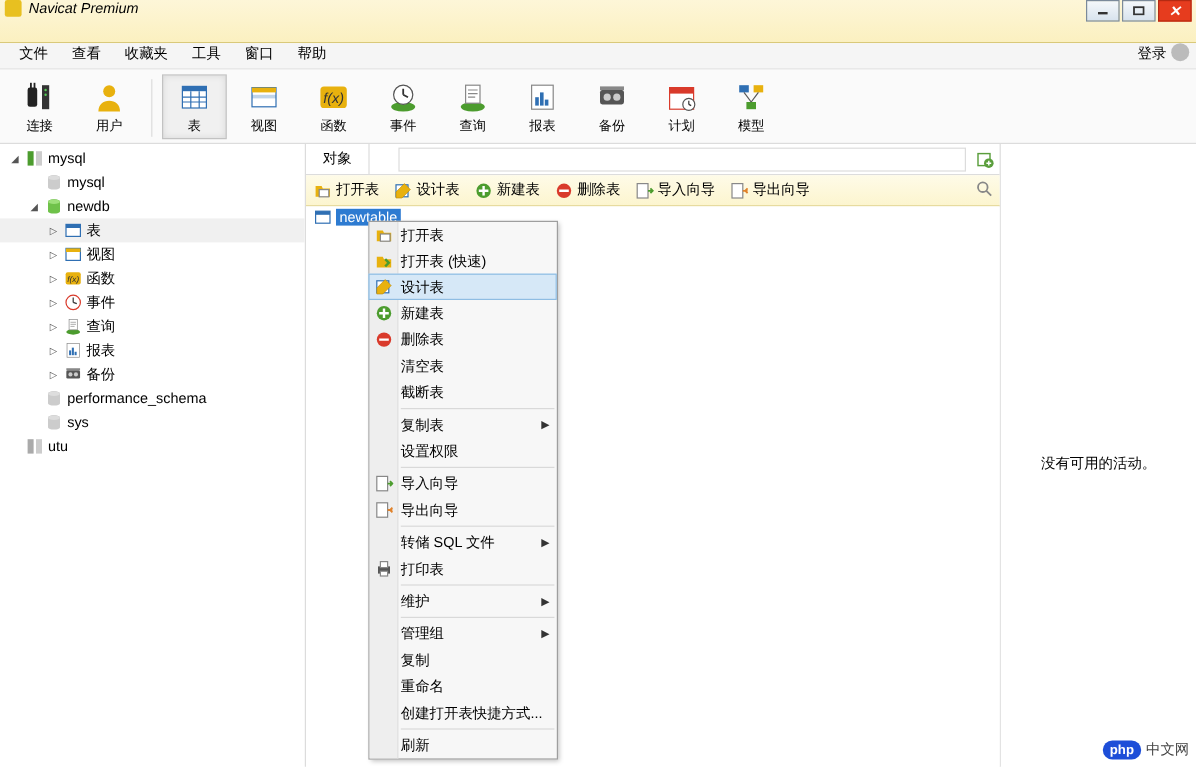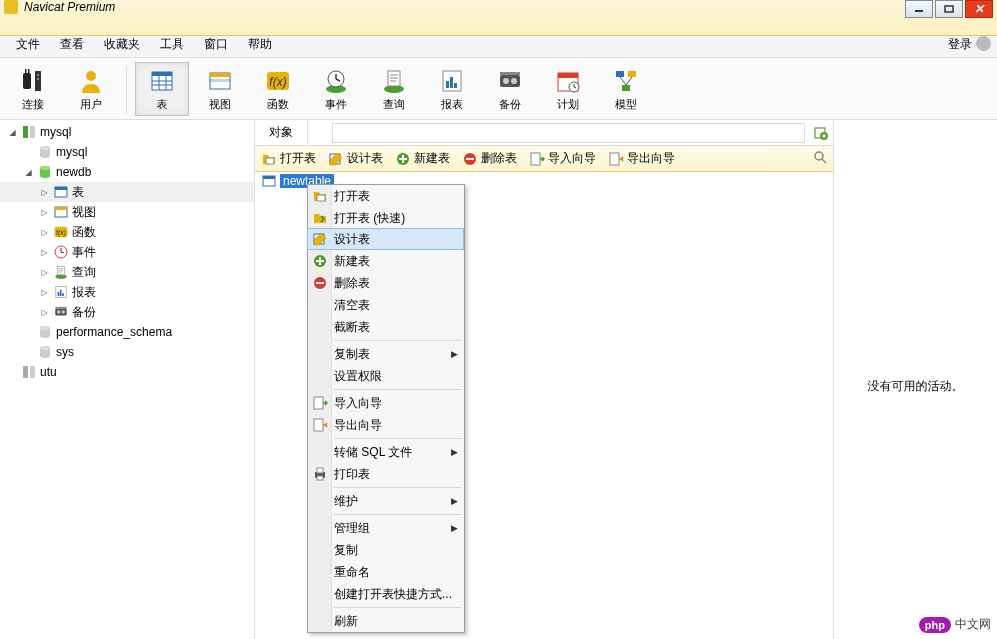--- a/index.html
+++ b/index.html
@@ -58,21 +58,21 @@
 .cm-icon { position:absolute; left:4px; width:16px; height:16px; display:flex; align-items:center; justify-content:center; }
 .cm-sep { height:1px; background:#d9d9d9; margin:2px 2px 2px 26px; }
 .cm-arrow { position:absolute; right:6px; font-size:9px; color:#333; }
 .cm-iconstrip { position:absolute; left:0; top:0; bottom:0; width:24px; background:#eee; border-right:1px solid #e0e0e0; }
 
 
 .rightpanel { width:164px; border-left:1px solid #dcdcdc; display:flex; align-items:center; justify-content:center; color:#000000; }
 
 
 .watermark { position:absolute; right:6px; bottom:6px; display:flex; align-items:center; gap:4px; font-size:12px; color:#444; }
-.watermark .tag { background:#a21caf; color:#fff; padding:2px 6px; border-radius:10px; font-weight:bold; font-size:11px; }
+.watermark .tag { background:#1d4ed8; color:#fff; padding:2px 6px; border-radius:10px; font-weight:bold; font-size:11px; }
 </style>
 </head>
 <body>
 
 <div class="titlebar">
   <div class="titlebar-icon"></div>
   <div class="titlebar-title">Navicat Premium</div>
   <div class="win-btns">
     <div class="win-btn">
         <svg width="10" height="8">

